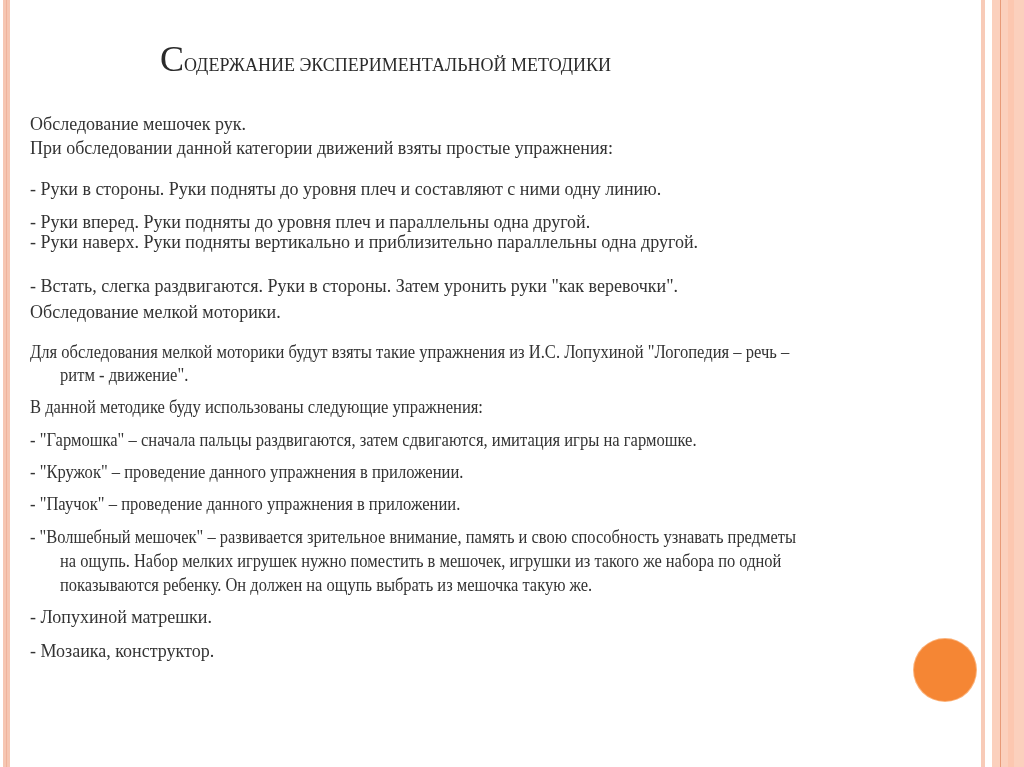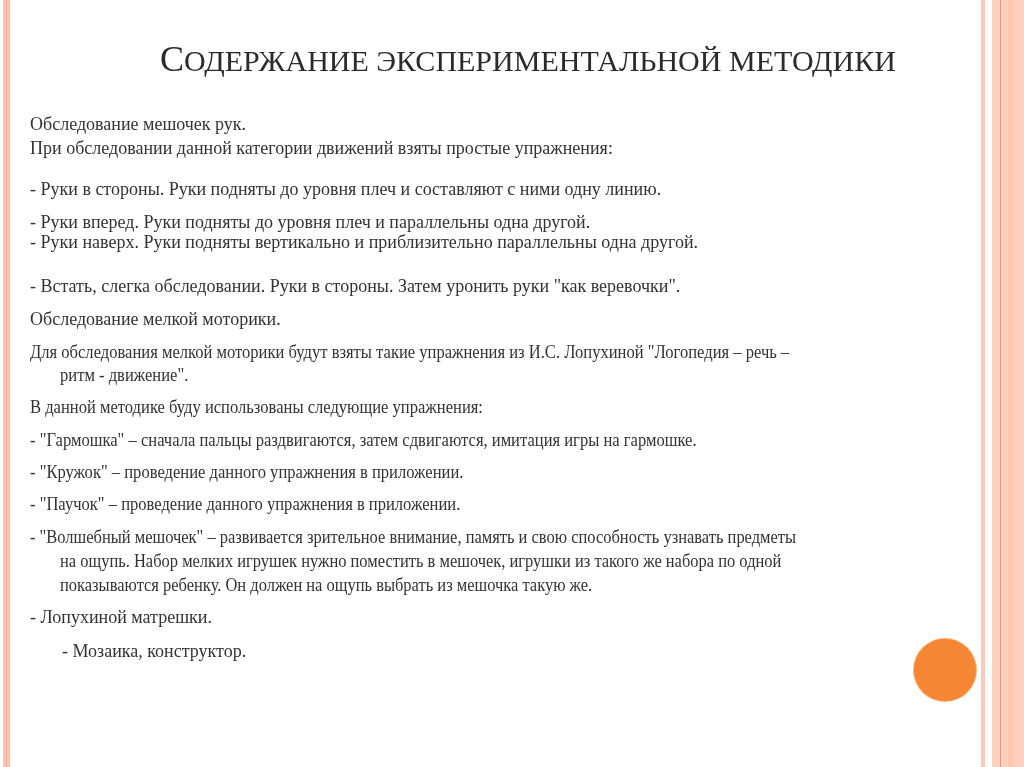--- a/index.html
+++ b/index.html
@@ -31,21 +31,21 @@
     .stripe-r2-inner {
       position: absolute; left: 1008px; top: 0; width: 6px; height: 767px;
       background: #fcc7b0;
     }
     .title {
       position: absolute; left: 160px; top: 38px; width: 680px;
       font-size: 32px; color: #2b2b2b; white-space: nowrap;
       letter-spacing: 0px;
     }
     .title .cap { font-size: 36px; }
-    .title .sc { font-size: 30px; }
+    .title .sc { font-size: 18px; }
     .content {
       position: absolute; left: 30px; top: 0; width: 950px;
       color: #333333; font-size: 18px;
     }
     .line {
       position: absolute; left: 0; white-space: nowrap;
       transform-origin: 0 50%;
     }
     .indent { left: 30px; }
     .dot {
@@ -65,28 +65,28 @@
 <div class="stripe-r2-line"></div>
 
 <div class="title"><span class="cap">С</span><span class="sc">ОДЕРЖАНИЕ ЭКСПЕРИМЕНТАЛЬНОЙ МЕТОДИКИ</span></div>
 
 <div class="content">
   <div class="line" style="top:114px;">Обследование мешочек рук.</div>
   <div class="line" style="top:138px;text-align:center;">При обследовании данной категории движений взяты простые упражнения:</div>
   <div class="line" style="top:179px;">- Руки в стороны. Руки подняты до уровня плеч и составляют с ними одну линию.</div>
   <div class="line" style="top:212px;">- Руки вперед. Руки подняты до уровня плеч и параллельны одна другой.</div>
   <div class="line" style="top:232px;">- Руки наверх. Руки подняты вертикально и приблизительно параллельны одна другой.</div>
-  <div class="line" style="top:276px;">- Встать, слегка обследовании. Руки в стороны. Затем уронить руки "как веревочки".</div>
-  <div class="line" style="top:309px;">Обследование мелкой моторики.</div>
+  <div class="line" style="top:276px;">- Встать, слегка раздвигаются. Руки в стороны. Затем уронить руки "как веревочки".</div>
+  <div class="line" style="top:302px;">Обследование мелкой моторики.</div>
   <div class="line" style="top:342px; transform:scaleX(0.92);">Для обследования мелкой моторики будут взяты такие упражнения из И.С. Лопухиной "Логопедия – речь –</div>
   <div class="line indent" style="top:365px; transform:scaleX(0.92);">ритм - движение".</div>
   <div class="line" style="top:397px; transform:scaleX(0.92);">В данной методике буду использованы следующие упражнения:</div>
   <div class="line" style="top:430px; transform:scaleX(0.92);">- "Гармошка" – сначала пальцы раздвигаются, затем сдвигаются, имитация игры на гармошке.</div>
   <div class="line" style="top:462px; transform:scaleX(0.92);">- "Кружок" – проведение данного упражнения в приложении.</div>
   <div class="line" style="top:494px; transform:scaleX(0.92);">- "Паучок" – проведение данного упражнения в приложении.</div>
   <div class="line" style="top:527px; transform:scaleX(0.915);">- "Волшебный мешочек" – развивается зрительное внимание, память и свою способность узнавать предметы</div>
   <div class="line indent" style="top:551px; transform:scaleX(0.915);">на ощупь. Набор мелких игрушек нужно поместить в мешочек, игрушки из такого же набора по одной</div>
   <div class="line indent" style="top:575px; transform:scaleX(0.915);">показываются ребенку. Он должен на ощупь выбрать из мешочка такую же.</div>
   <div class="line" style="top:607px;">- Лопухиной матрешки.</div>
-  <div class="line" style="top:641px;margin-left:32px;">- Мозаика, конструктор.</div>
+  <div class="line" style="top:641px;">- Мозаика, конструктор.</div>
 </div>
 
 <div class="dot"></div>
 
 </body></html>

